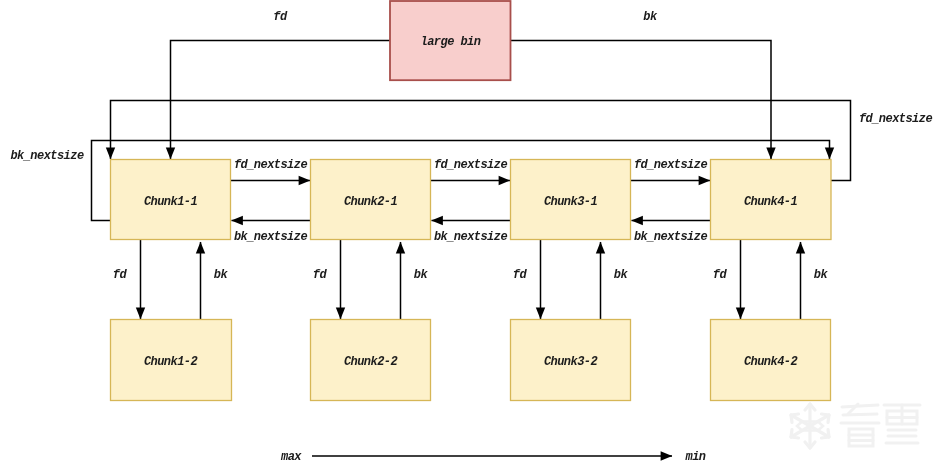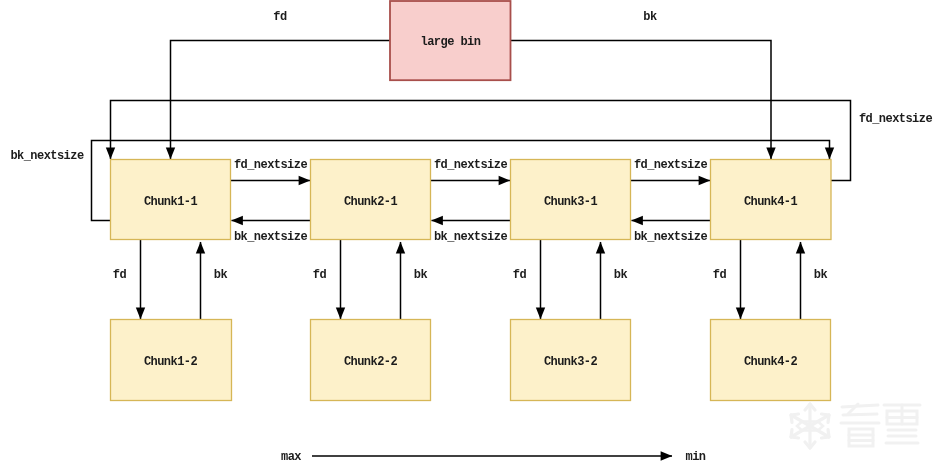--- a/index.html
+++ b/index.html
@@ -1,16 +1,16 @@
 <!DOCTYPE html>
 <html><head>
 <meta charset="utf-8">
 <style>
   html,body{margin:0;padding:0;background:#ffffff;}
-  #canvas{position:relative;width:940px;height:471px;background:#ffffff;overflow:hidden;}
+  #canvas{position:relative;width:940px;height:471px;background:#ffffff;overflow:hidden;font-style:italic;}
   svg text{font-family:"Liberation Mono",monospace;font-weight:bold;font-size:12px;letter-spacing:-0.55px;fill:#1c1c1c;}
 </style>
 </head>
 <body>
 <div id="canvas">
 <svg width="940" height="471" viewBox="0 0 940 471">
   <defs>
     <marker id="ar" viewBox="0 0 10 10" refX="9.5" refY="5" markerWidth="9.5" markerHeight="8" orient="auto">
       <path d="M0,1.1 L9.7,5 L0,8.9 z" fill="#000"></path>
     </marker>

